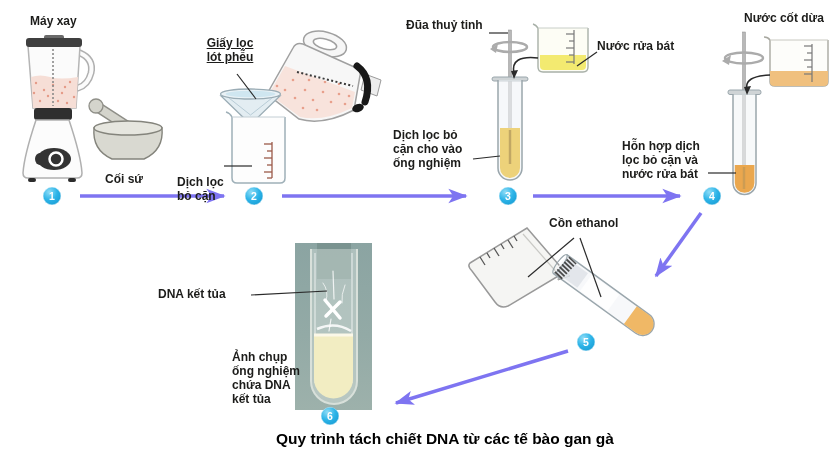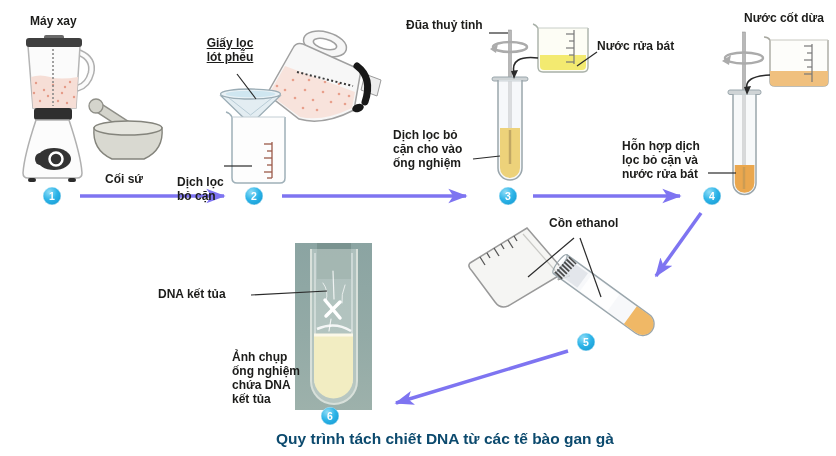--- a/index.html
+++ b/index.html
@@ -9,21 +9,21 @@
   .label{position:absolute;font-size:12px;font-weight:600;color:#1c1c1a;
          line-height:1.17;white-space:pre-line;z-index:6;}
   .badge{position:absolute;width:18px;height:18px;border-radius:50%;z-index:8;
          background:radial-gradient(circle at 35% 28%,#8edcf6 0%,#2db4e8 45%,#0f93cc 100%);
          color:#fff;font-size:10.5px;font-weight:bold;text-align:center;line-height:18px;
          box-shadow:0 0 0 0.5px rgba(255,255,255,.6) inset;}
   .photo{position:absolute;left:295px;top:243px;width:77px;height:167px;z-index:1;
          background:linear-gradient(180deg,#8ba4a2 0%,#93aaa6 55%,#9db1ab 100%);}
   #overlay{position:absolute;left:0;top:0;z-index:5;pointer-events:none;}
   .caption{position:absolute;left:230px;top:430px;width:430px;text-align:center;
-           font-size:15.5px;font-weight:600;color:#0c4a6e;z-index:6;}
+           font-size:15.5px;font-weight:600;color:#000000;z-index:6;}
 </style>
 </head>
 <body>
 
 <div id="stage">
 
   <svg class="ill" style="left:20px;top:35px;" width="80" height="150" viewBox="0 0 80 150">
 
     <path d="M60,18 Q74,24 71,38 Q68,50 58,53" fill="none" stroke="#b0b0b0" stroke-width="7" stroke-linecap="round"></path>
     <path d="M60,18 Q74,24 71,38 Q68,50 58,53" fill="none" stroke="#fbfbfb" stroke-width="4" stroke-linecap="round"></path>

